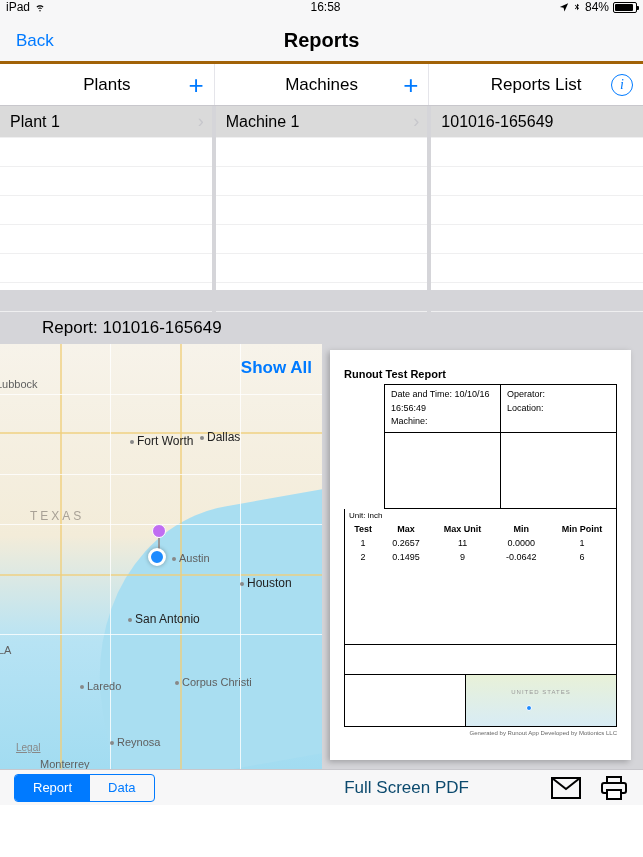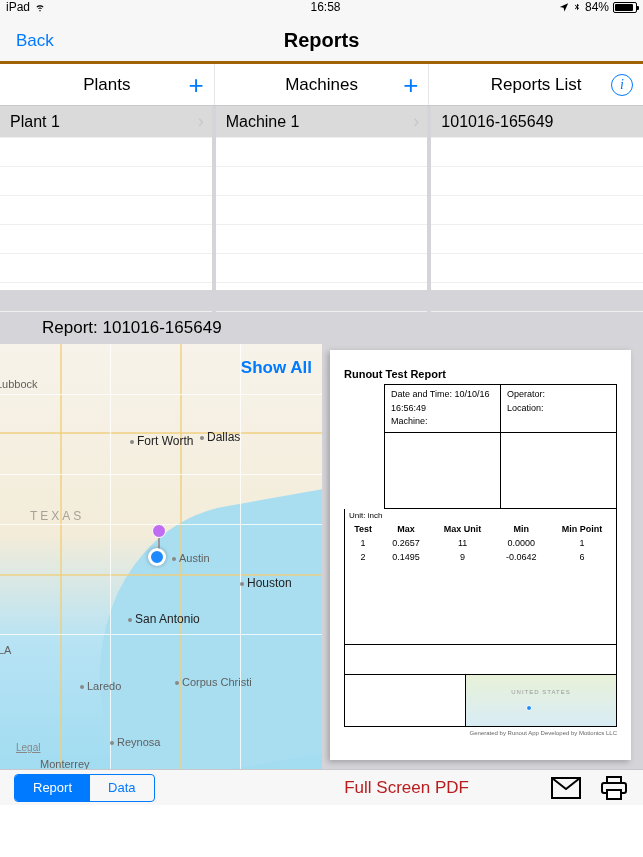--- a/index.html
+++ b/index.html
@@ -86,21 +86,21 @@
 .pdf-mini-map .us { position:absolute; top:14px; left:0; right:0; letter-spacing:1px;}
 .pdf-mini-dot { position:absolute; left:60px; top:30px; width:6px; height:6px; background:#1d8bff; border:1px solid #fff; border-radius:50%;}
 .pdf-footer { text-align:right; font-size:6px; color:#666; margin-top:3px;}
 
 
 .toolbar { height:36px; background:#f7f7f8; border-top:1px solid #c8c7cc; display:flex; align-items:center; padding:0 14px; gap:18px;}
 .seg { display:flex; border:1px solid #007aff; border-radius:4px; overflow:hidden; height:28px;}
 .seg > div { padding:0 18px; display:flex; align-items:center; font-size:13px; color:#007aff; }
 .seg > div.active { background:#007aff; color:#fff;}
 .spacer { flex:1; }
-.link-btn { color:#b91c1c; font-size:17px; }
+.link-btn { color:#0c4a6e; font-size:17px; }
 .icon-btn { width:30px; height:24px; display:flex; align-items:center; justify-content:center; }
 </style>
 </head>
 <body>
 
 <div class="status-bar">
   <div class="status-left">
     <span>iPad</span>
     <svg width="12" height="12" viewBox="0 0 24 24">
         <path d="M12 18c.8 0 1.5.7 1.5 1.5S12.8 21 12 21s-1.5-.7-1.5-1.5S11.2 18 12 18zm-4-3.5c2.2-2.2 5.8-2.2 8 0l-1.5 1.5c-1.4-1.4-3.6-1.4-5 0L8 14.5zm-3-3c3.9-3.9 10.1-3.9 14 0l-1.5 1.5c-3-3-8-3-11 0L5 11.5z" fill="#000"></path>

